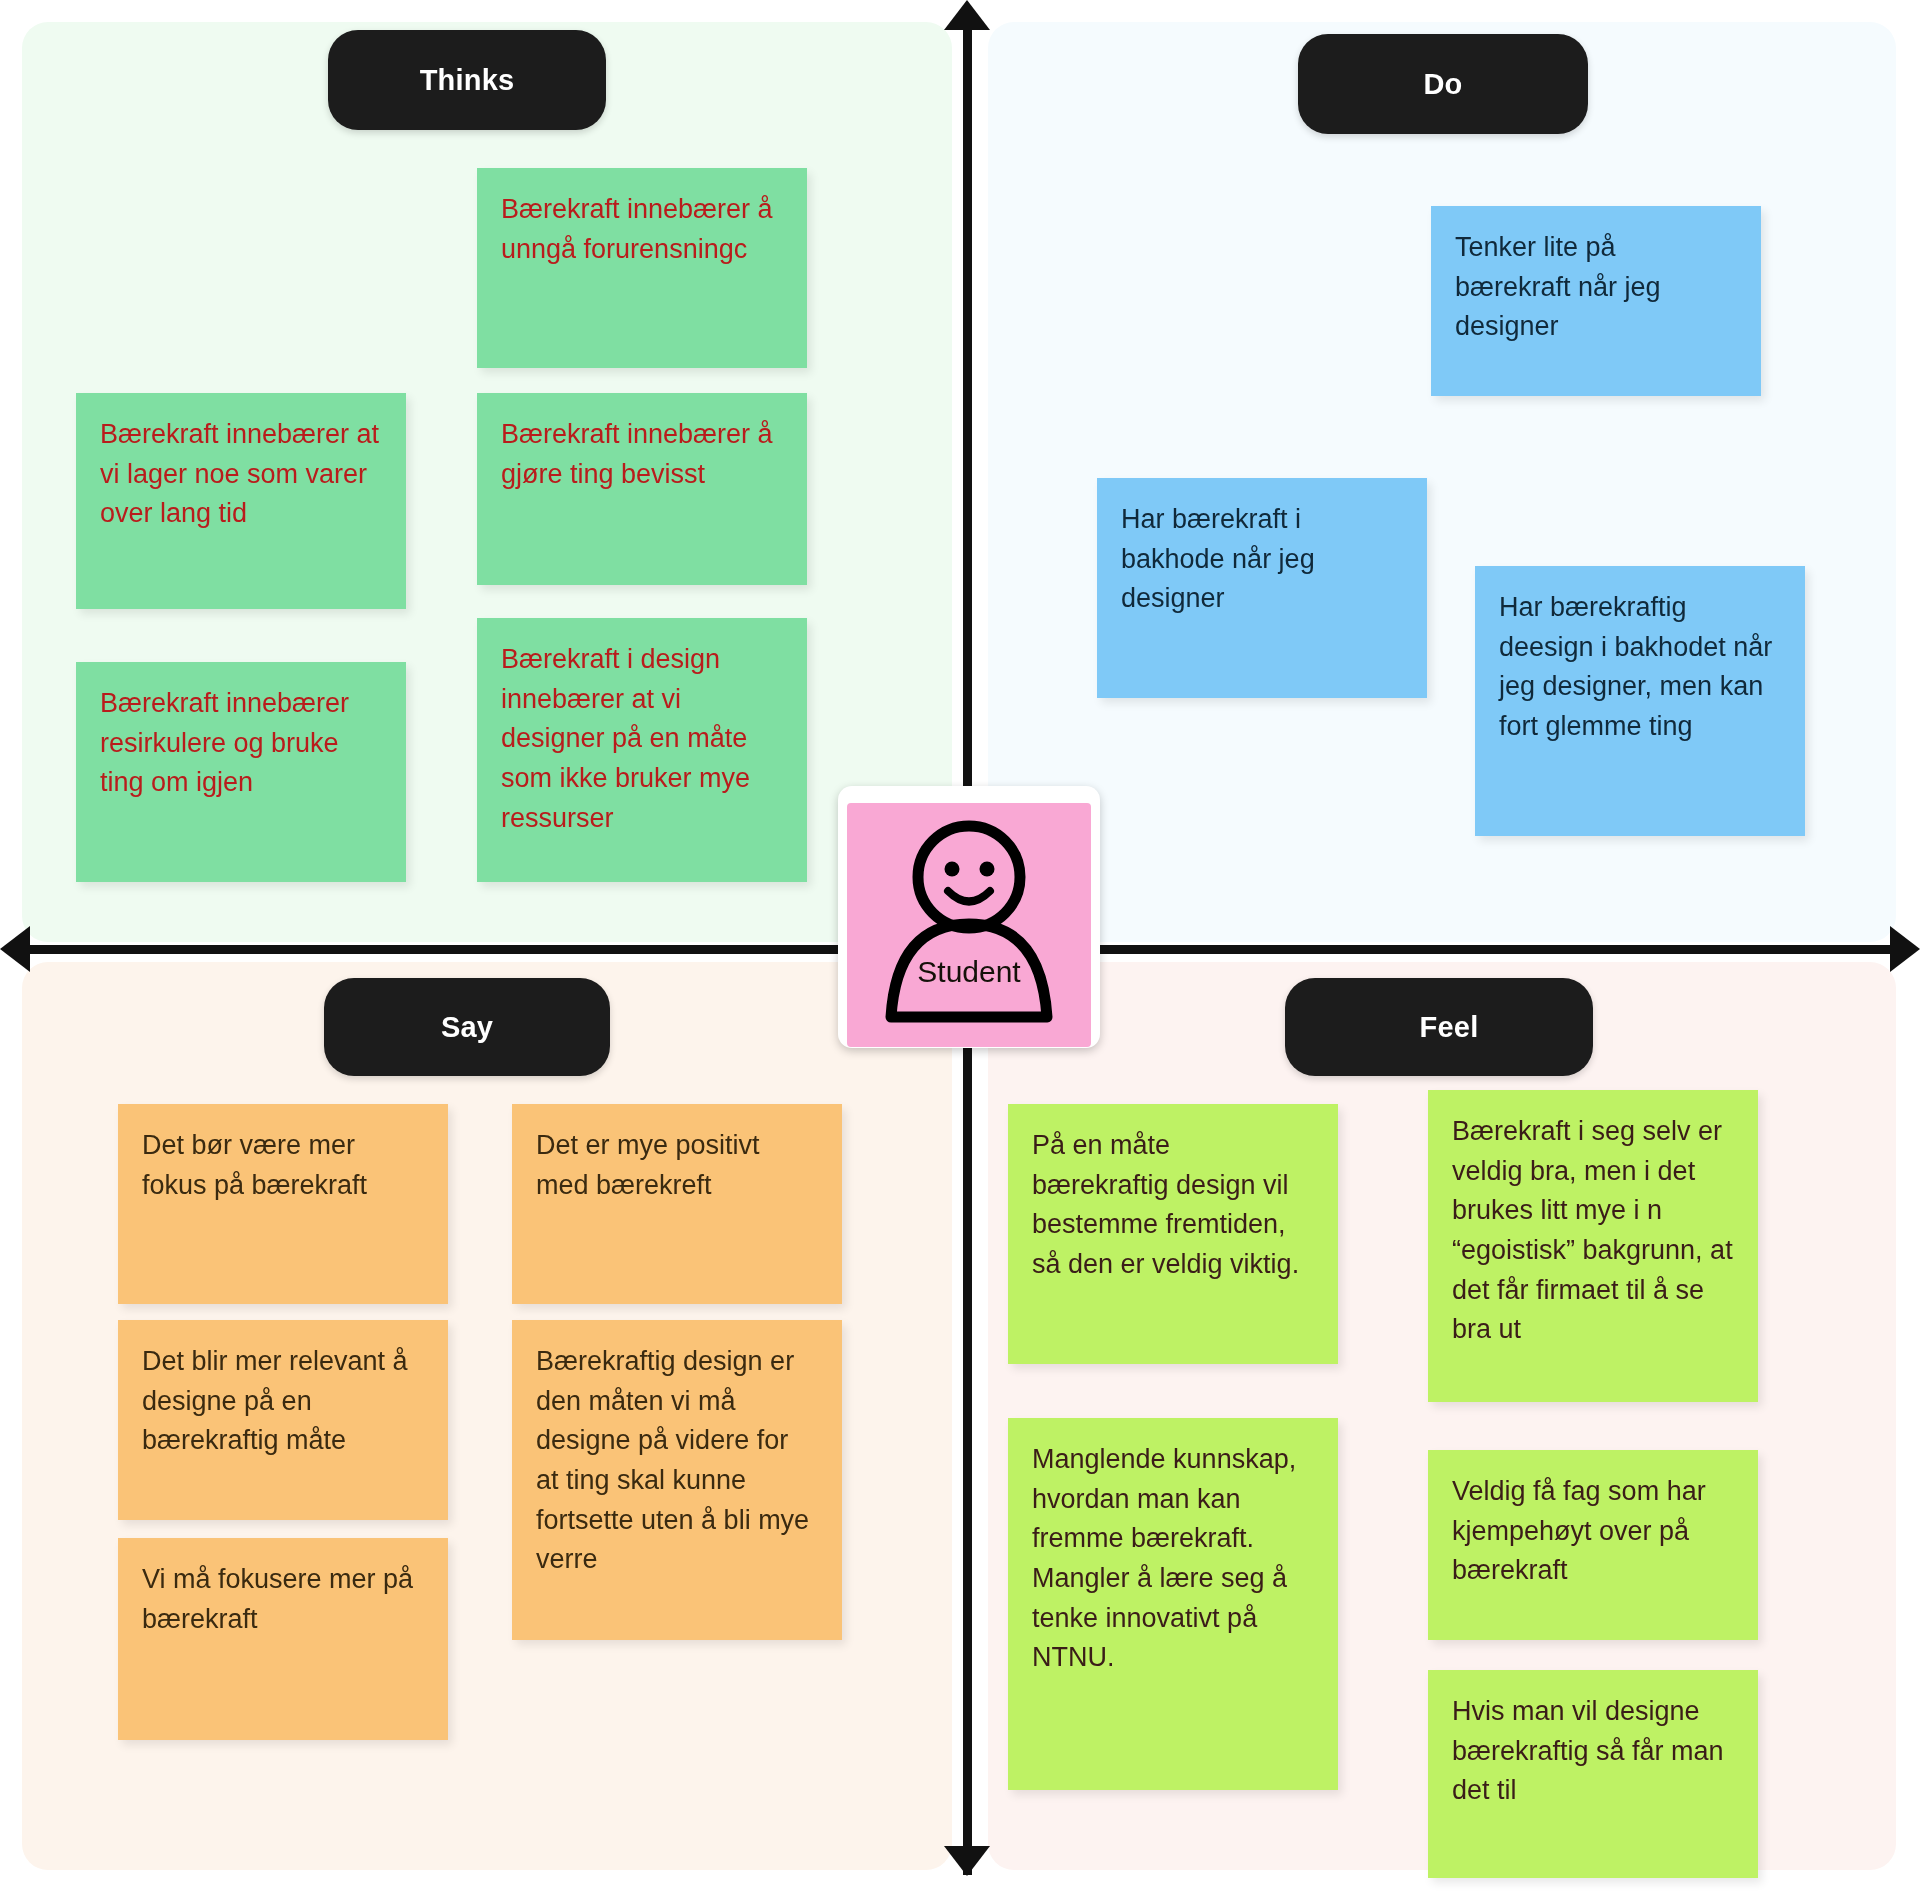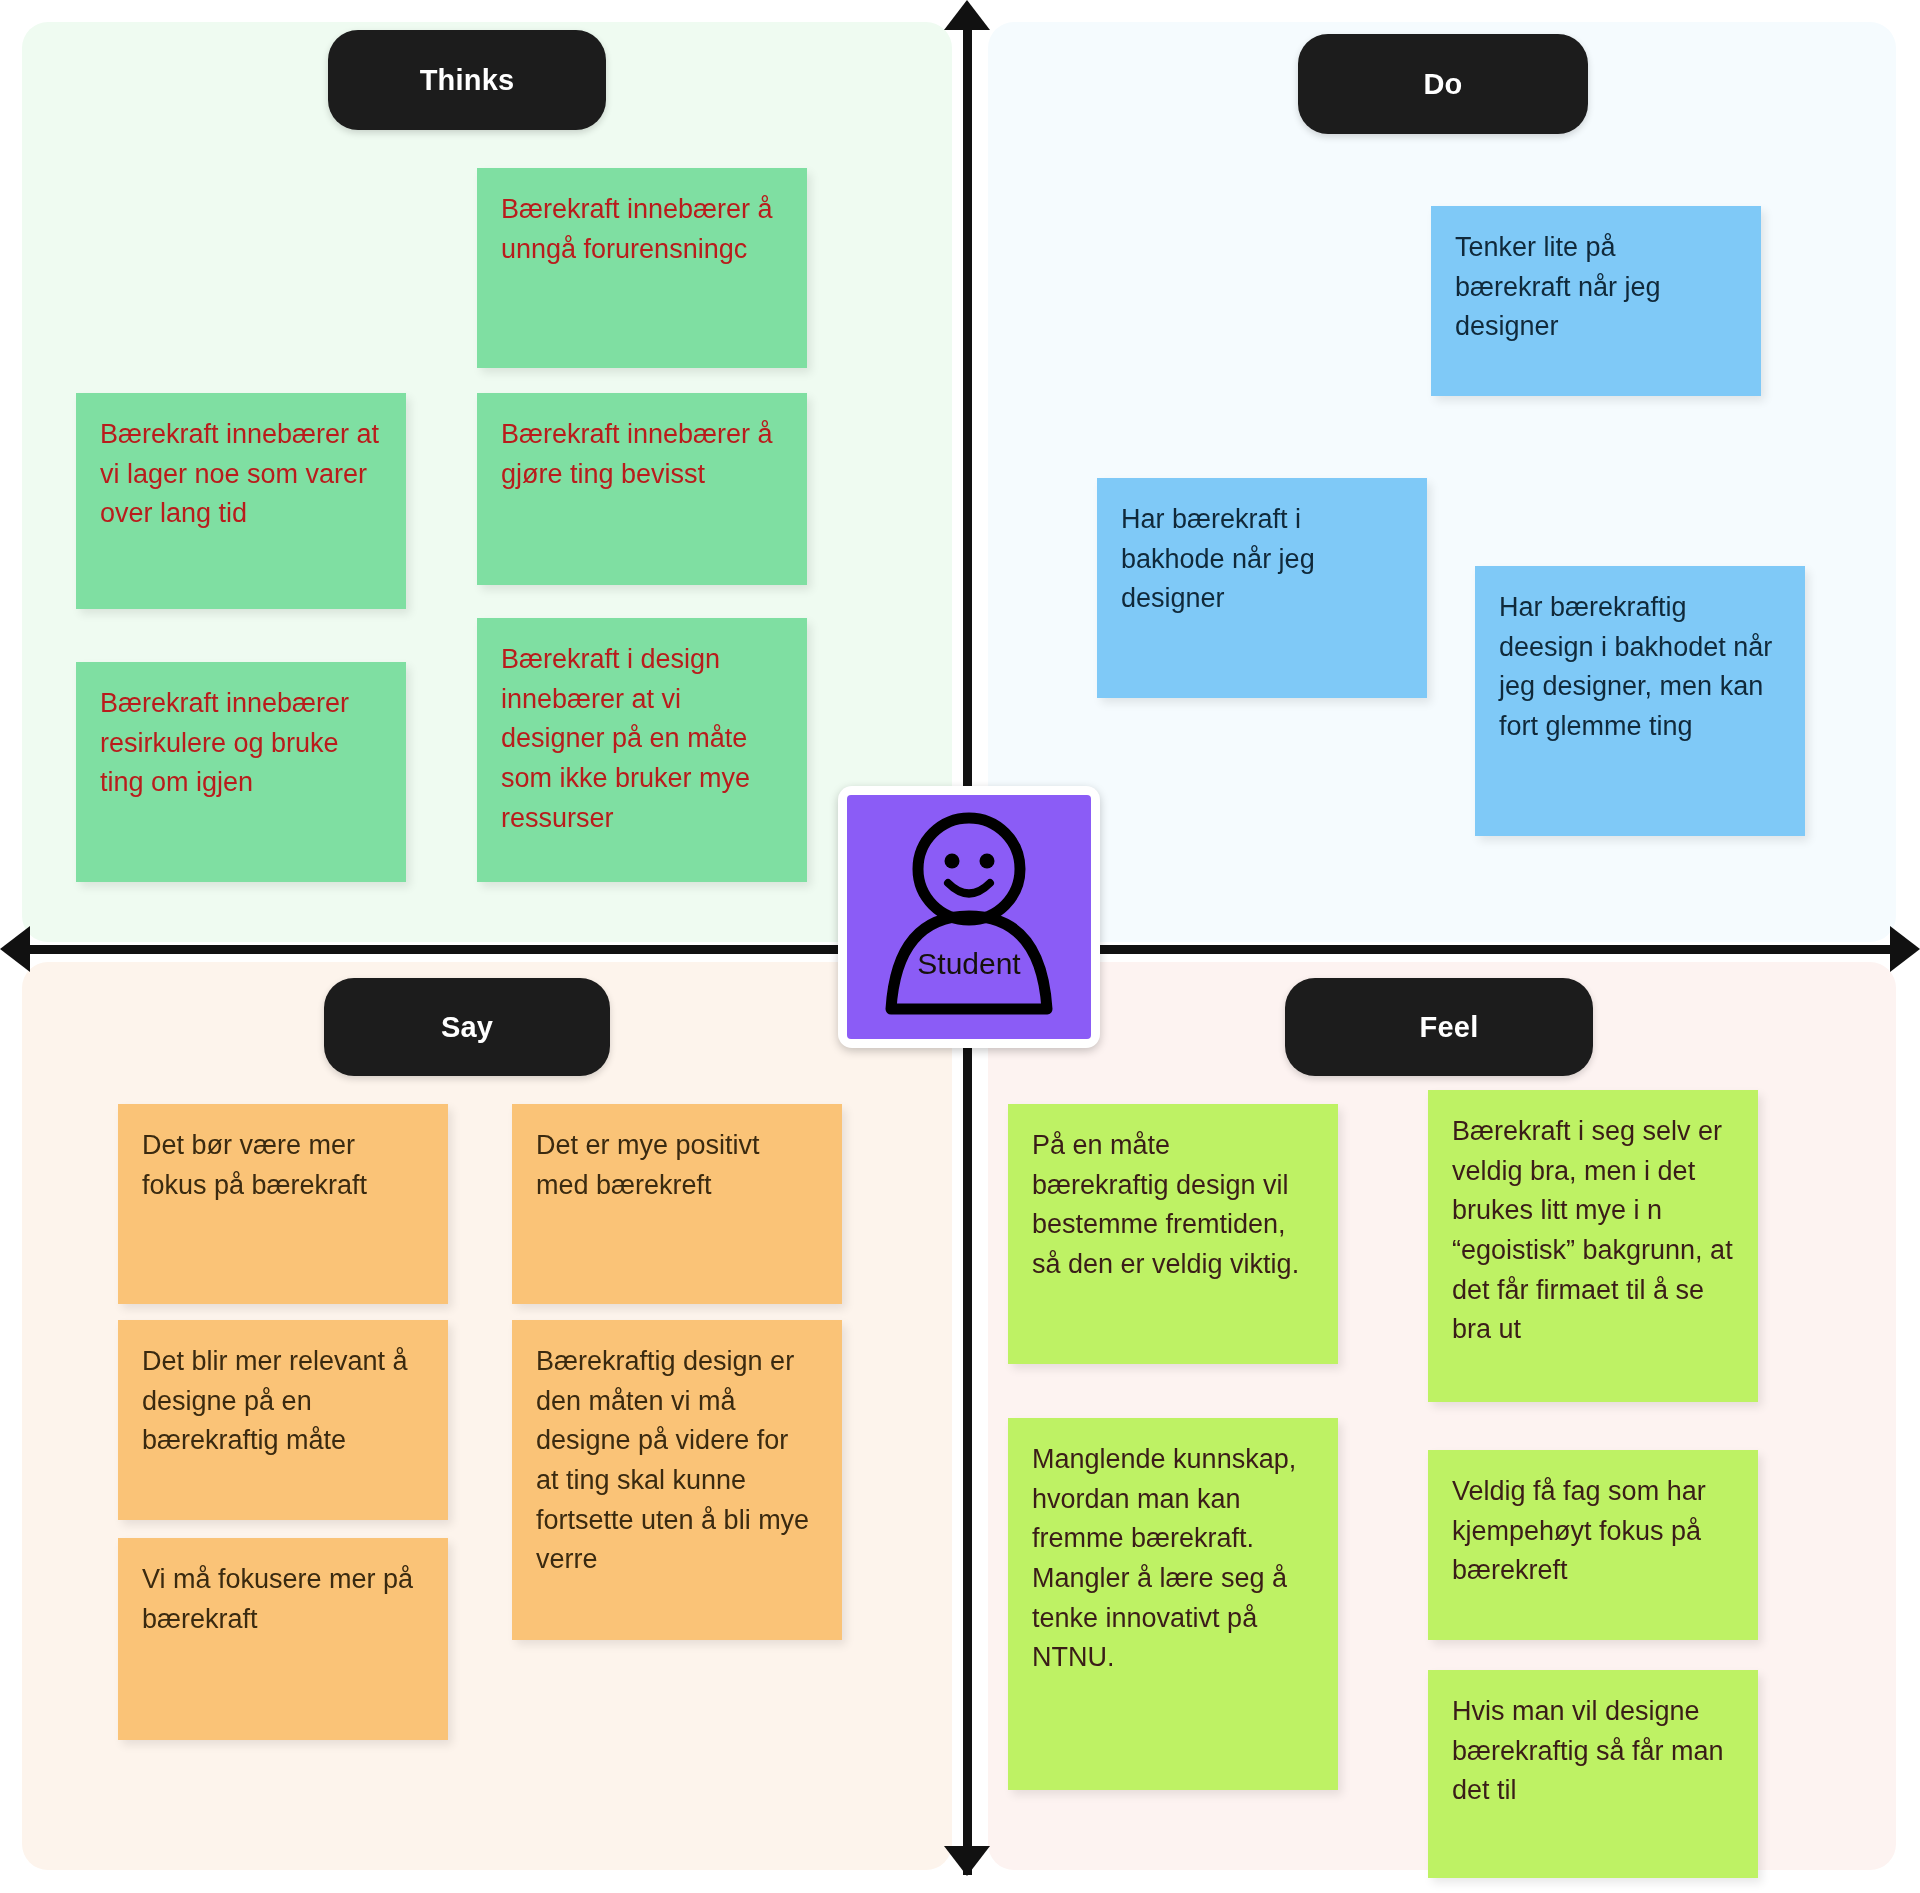--- a/index.html
+++ b/index.html
@@ -130,23 +130,24 @@
     background: #ffffff;
     border-radius: 14px;
     box-shadow: 0 3px 10px rgba(0,0,0,.22);
     padding: 9px;
     box-sizing: border-box;
     z-index: 20;
   }
   #persona-inner {
     position: relative;
     width: 100%; height: 100%;
-    background: #8b5cf6;
+    background: #f9a8d4;
     border-radius: 4px;
     overflow: hidden;
+    margin-top: 8px;
   }
   #persona svg { position: absolute; left: 0; top: 0; }
   #persona-label {
     position: absolute;
     left: 0; right: 0;
     top: 152px;
     text-align: center;
     font-size: 30px;
     color: #15110a;
     font-family: "Liberation Sans", sans-serif;
@@ -186,21 +187,21 @@
 
   <div class="note note-orange" style="left:118px; top:1104px; width:330px; height:200px;">Det bør være mer fokus på bærekraft</div>
   <div class="note note-orange" style="left:512px; top:1104px; width:330px; height:200px;">Det er mye positivt med bærekreft</div>
   <div class="note note-orange" style="left:118px; top:1320px; width:330px; height:200px;">Det blir mer relevant å designe på en bærekraftig måte</div>
   <div class="note note-orange" style="left:512px; top:1320px; width:330px; height:320px;">Bærekraftig design er den måten vi må designe på videre for at ting skal kunne fortsette uten å bli mye verre</div>
   <div class="note note-orange" style="left:118px; top:1538px; width:330px; height:202px;">Vi må fokusere mer på bærekraft</div>
 
   <div class="note note-pink" style="left:1008px; top:1104px; width:330px; height:260px;">På en måte bærekraftig design vil bestemme fremtiden, så den er veldig viktig.</div>
   <div class="note note-pink" style="left:1428px; top:1090px; width:330px; height:312px;">Bærekraft i seg selv er veldig bra, men i det brukes litt mye i n “egoistisk” bakgrunn, at det får firmaet til å se bra ut</div>
   <div class="note note-pink" style="left:1008px; top:1418px; width:330px; height:372px;">Manglende kunnskap, hvordan man kan fremme bærekraft. Mangler å lære seg å tenke innovativt på NTNU.</div>
-  <div class="note note-pink" style="left:1428px; top:1450px; width:330px; height:190px;">Veldig få fag som har kjempehøyt fokus på bærekreft</div>
+  <div class="note note-pink" style="left:1428px; top:1450px; width:330px; height:190px;">Veldig få fag som har kjempehøyt over på bærekraft</div>
   <div class="note note-pink" style="left:1428px; top:1670px; width:330px; height:208px;">Hvis man vil designe bærekraftig så får man det til</div>
 
   <div id="persona">
     <div id="persona-inner">
       <svg width="244" height="244" viewBox="0 0 244 244">
         <circle cx="122" cy="74" r="51" fill="none" stroke="#000" stroke-width="11"></circle>
         <circle cx="105" cy="66" r="7.5" fill="#000"></circle>
         <circle cx="140" cy="66" r="7.5" fill="#000"></circle>
         <path d="M101 88 q21 21 42 0" fill="none" stroke="#000" stroke-width="8" stroke-linecap="round"></path>
         <path d="M44 214 q6 -93 78 -93 q72 0 78 93 z" fill="none" stroke="#000" stroke-width="11" stroke-linejoin="round"></path>

